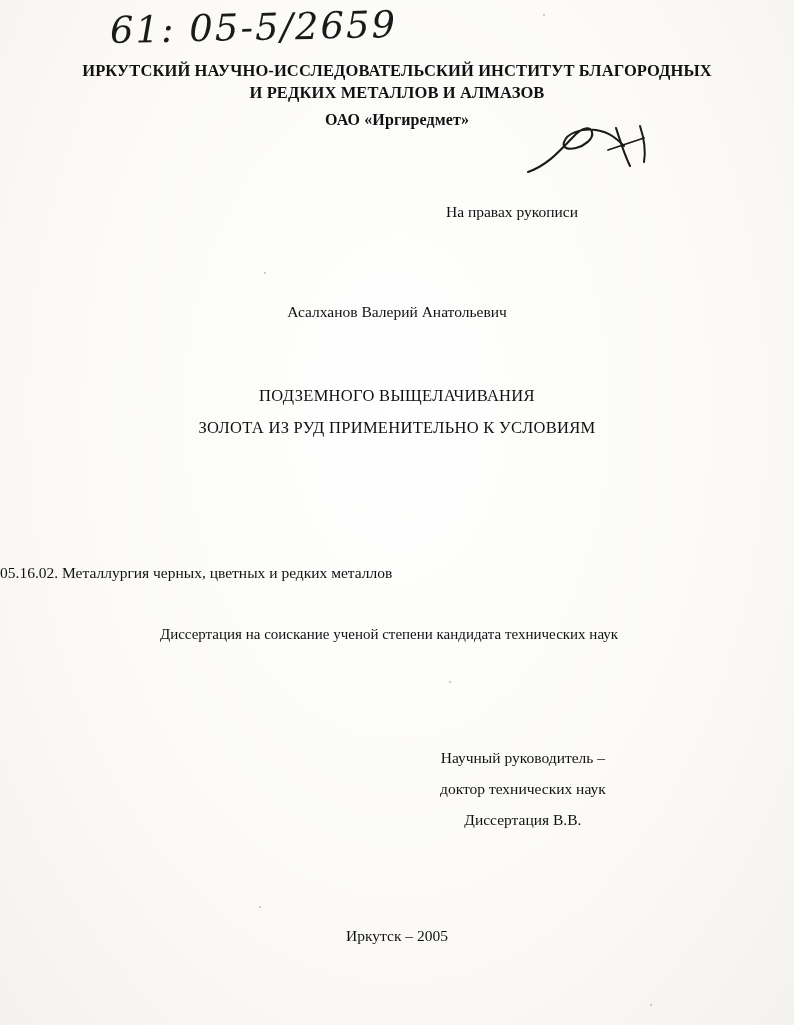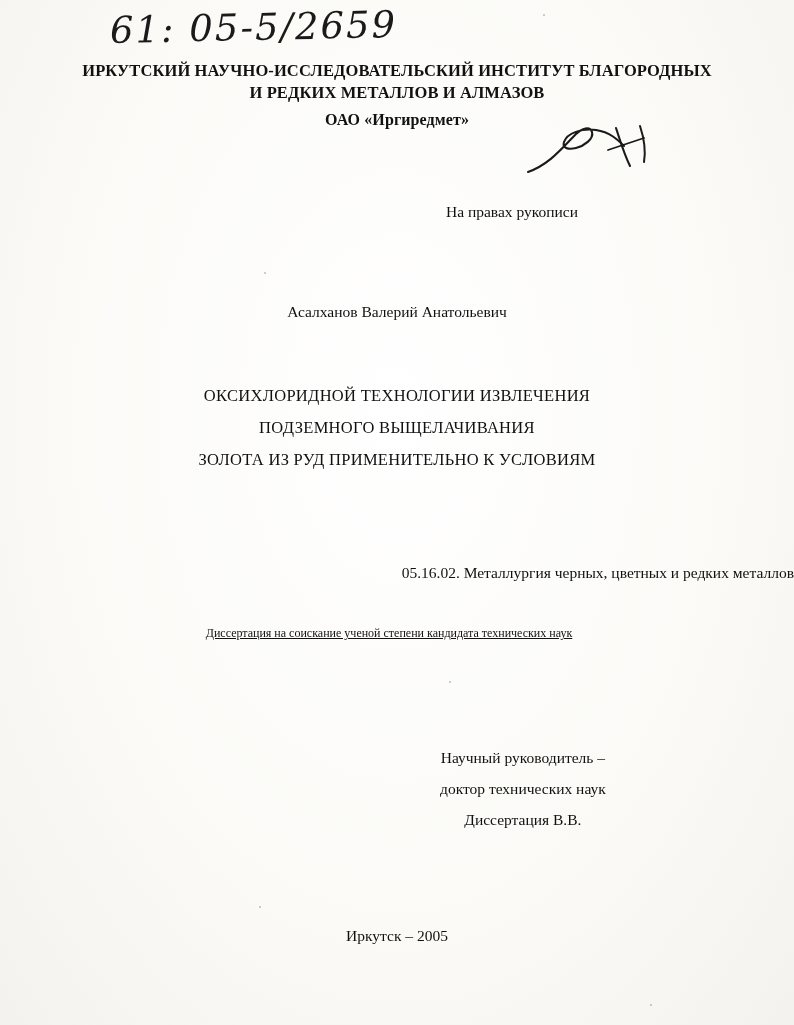--- a/index.html
+++ b/index.html
@@ -92,32 +92,31 @@
     font-size: 16.5px;
     line-height: 1.95;
     letter-spacing: 0.3px;
   }
 
   .speciality {
     position: absolute;
     left: 0;
     right: 0;
     top: 564px;
-    text-align: right;
+    text-align: left;
     font-size: 15.5px;
   }
 
   .degree {
     position: absolute;
     left: 0;
     right: 16px;
     top: 626px;
     text-align: center;
-    font-size: 12px;
-    text-decoration: underline;
+    font-size: 15px;
   }
 
   .supervisor {
     position: absolute;
     left: 440px;
     top: 742px;
     text-align: center;
     font-size: 15.5px;
     line-height: 2.0;
   }
@@ -161,21 +160,20 @@
       <path d="M88 30 C100 26, 112 22, 124 18" stroke="#1a1a1a" stroke-width="1.8" stroke-linecap="round" fill="none"></path>
       <path d="M120 6 C124 18, 126 30, 124 42" stroke="#1a1a1a" stroke-width="2" stroke-linecap="round" fill="none"></path>
     </svg>
   </div>
 
   <div class="rights">На правах рукописи</div>
 
   <div class="author">Асалханов Валерий Анатольевич</div>
 
   <div class="title">
-    <div>ОКСИХЛОРИДНОЙ ТЕХНОЛОГИИ ИЗВЛЕЧЕНИЯ</div>
     <div>ПОДЗЕМНОГО ВЫЩЕЛАЧИВАНИЯ</div>
     <div>ЗОЛОТА ИЗ РУД ПРИМЕНИТЕЛЬНО К УСЛОВИЯМ</div>
   </div>
 
   <div class="speciality">05.16.02. Металлургия черных, цветных и редких металлов</div>
 
   <div class="degree">Диссертация на соискание ученой степени кандидата технических наук</div>
 
   <div class="supervisor">
     <div>Научный руководитель –</div>

